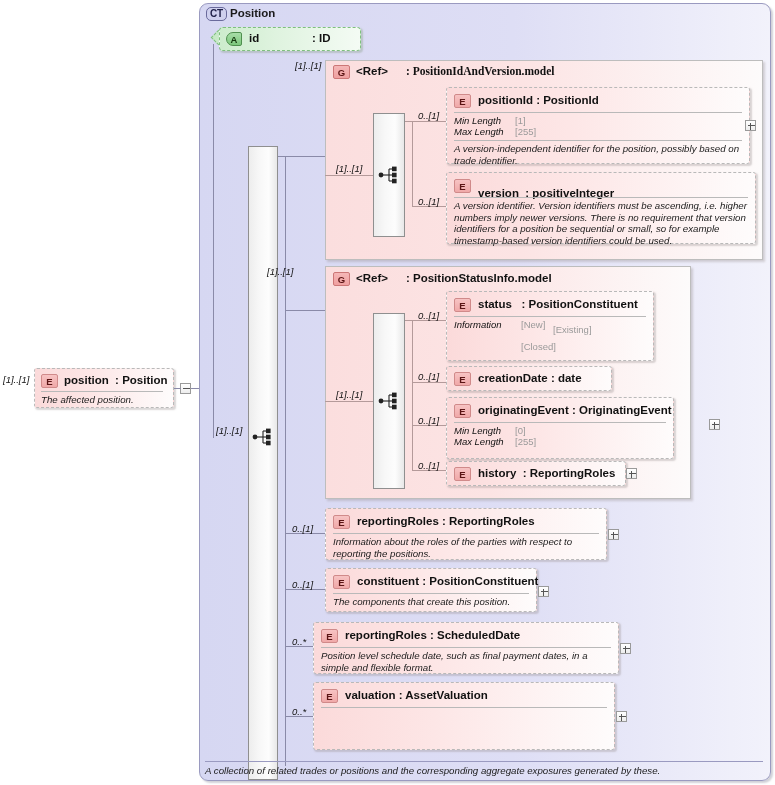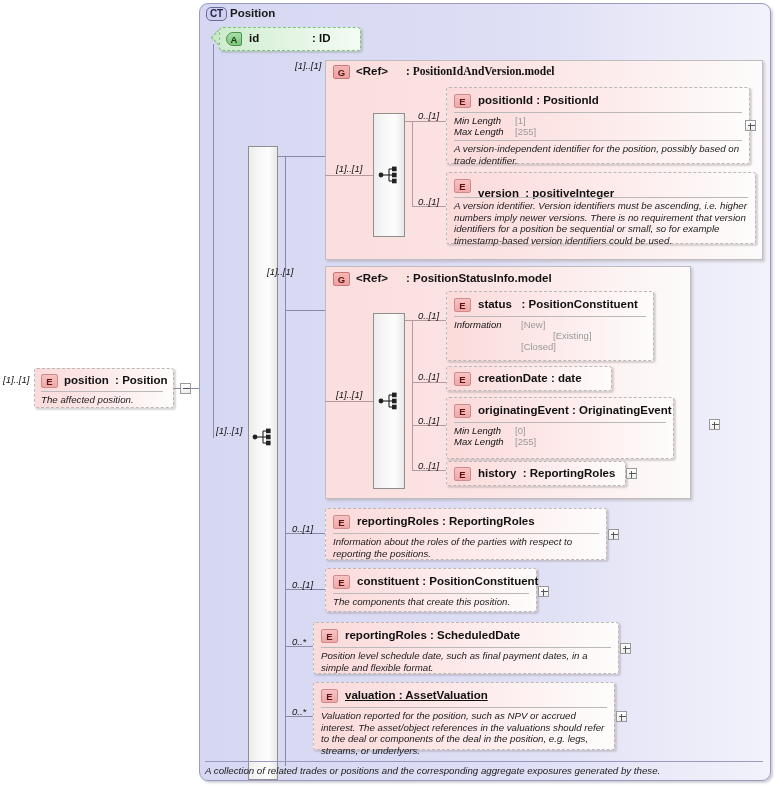--- a/index.html
+++ b/index.html
@@ -313,21 +313,21 @@
 <div class="card" style="left:418px; top:371px;">0..[1]</div>
 <div class="card" style="left:418px; top:415px;">0..[1]</div>
 <div class="card" style="left:418px; top:460px;">0..[1]</div>
 
 <div class="el-box" style="left:446px; top:291px; width:208px; height:70px;">
   <div class="badge-e" style="left:7px; top:6px;">E</div>
   <div class="el-title" style="left:31px; top:6px;"><span>status</span>&nbsp;&nbsp;&nbsp;<span>: PositionConstituent</span></div>
   <div class="hr" style="left:7px; top:24px; width:192px;"></div>
   <div class="facet-label" style="left:7px; top:27px;">Information</div>
   <div class="facet-val" style="left:74px; top:27px;">[New]</div>
-  <div class="facet-val" style="left:74px; top:38px;padding-left:32px;">[Existing]</div>
+  <div class="facet-val" style="left:74px; top:32px;padding-left:32px;">[Existing]</div>
   <div class="facet-val" style="left:74px; top:49px;">[Closed]</div>
 </div>
 
 <div class="el-box" style="left:446px; top:366px; width:166px; height:25px;">
   <div class="badge-e" style="left:7px; top:5px;">E</div>
   <div class="el-title" style="left:31px; top:5px;"><span>creationDate</span>&nbsp;<span>: date</span></div>
 </div>
 
 <div class="el-box" style="left:446px; top:397px; width:228px; height:62px;">
   <div class="badge-e" style="left:7px; top:6px;">E</div>
@@ -369,20 +369,19 @@
   <div class="badge-e" style="left:7px; top:6px;">E</div>
   <div class="el-title" style="left:31px; top:6px;"><span>reportingRoles</span>&nbsp;<span>: ScheduledDate</span></div>
   <div class="hr" style="left:7px; top:24px; width:290px;"></div>
   <div class="doc" style="left:7px; top:27px; width:294px;">Position level schedule date, such as final payment dates, in a simple and flexible format.</div>
 </div>
 <div class="tgl plus" style="left:620px; top:643px;"></div>
 
 <div class="card" style="left:292px; top:706px;">0..*</div>
 <div class="el-box" style="left:313px; top:682px; width:302px; height:68px;">
   <div class="badge-e" style="left:7px; top:6px;">E</div>
-  <div class="el-title" style="left:31px; top:6px;text-decoration:underline;"><span>valuation</span>&nbsp;<span>: AssetValuation</span></div>
+  <div class="el-title" style="left:31px; top:6px;"><span>valuation</span>&nbsp;<span>: AssetValuation</span></div>
   <div class="hr" style="left:7px; top:24px; width:286px;"></div>
-  <div class="doc" style="left:7px; top:27px; width:290px;">Valuation reported for the position, such as NPV or accrued interest. The asset/object references in the valuations should refer to the deal or components of the deal in the position, e.g. legs, streams, or underlyers.</div>
 </div>
 <div class="tgl plus" style="left:616px; top:711px;"></div>
 
 <div class="footer-hr" style="left:205px; top:761px; width:558px;"></div>
 <div class="doc" style="left:205px; top:765px; width:560px;">A collection of related trades or positions and the corresponding aggregate exposures generated by these.</div>
 
 </body></html>

